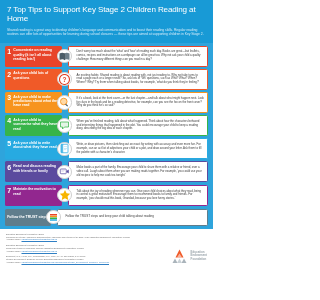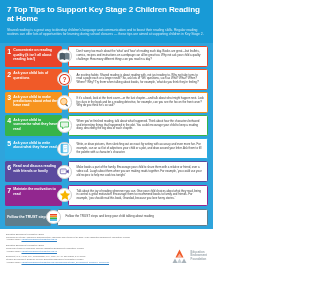--- a/index.html
+++ b/index.html
@@ -16,21 +16,21 @@
   }
 
   
   .header {
     background: #189ad6;
     padding: 5px 7px 6px 7px;
   }
   .header h1 {
     color: #ffffff;
     font-size: 8.1px;
-    font-weight: bold;
+    font-weight: normal;
     line-height: 9.4px;
     letter-spacing: -0.15px;
     margin-bottom: 4px;
   }
   .header p {
     color: #d5ecf9;
     font-size: 3.35px;
     line-height: 4.6px;
     letter-spacing: -0.02px;
   }

